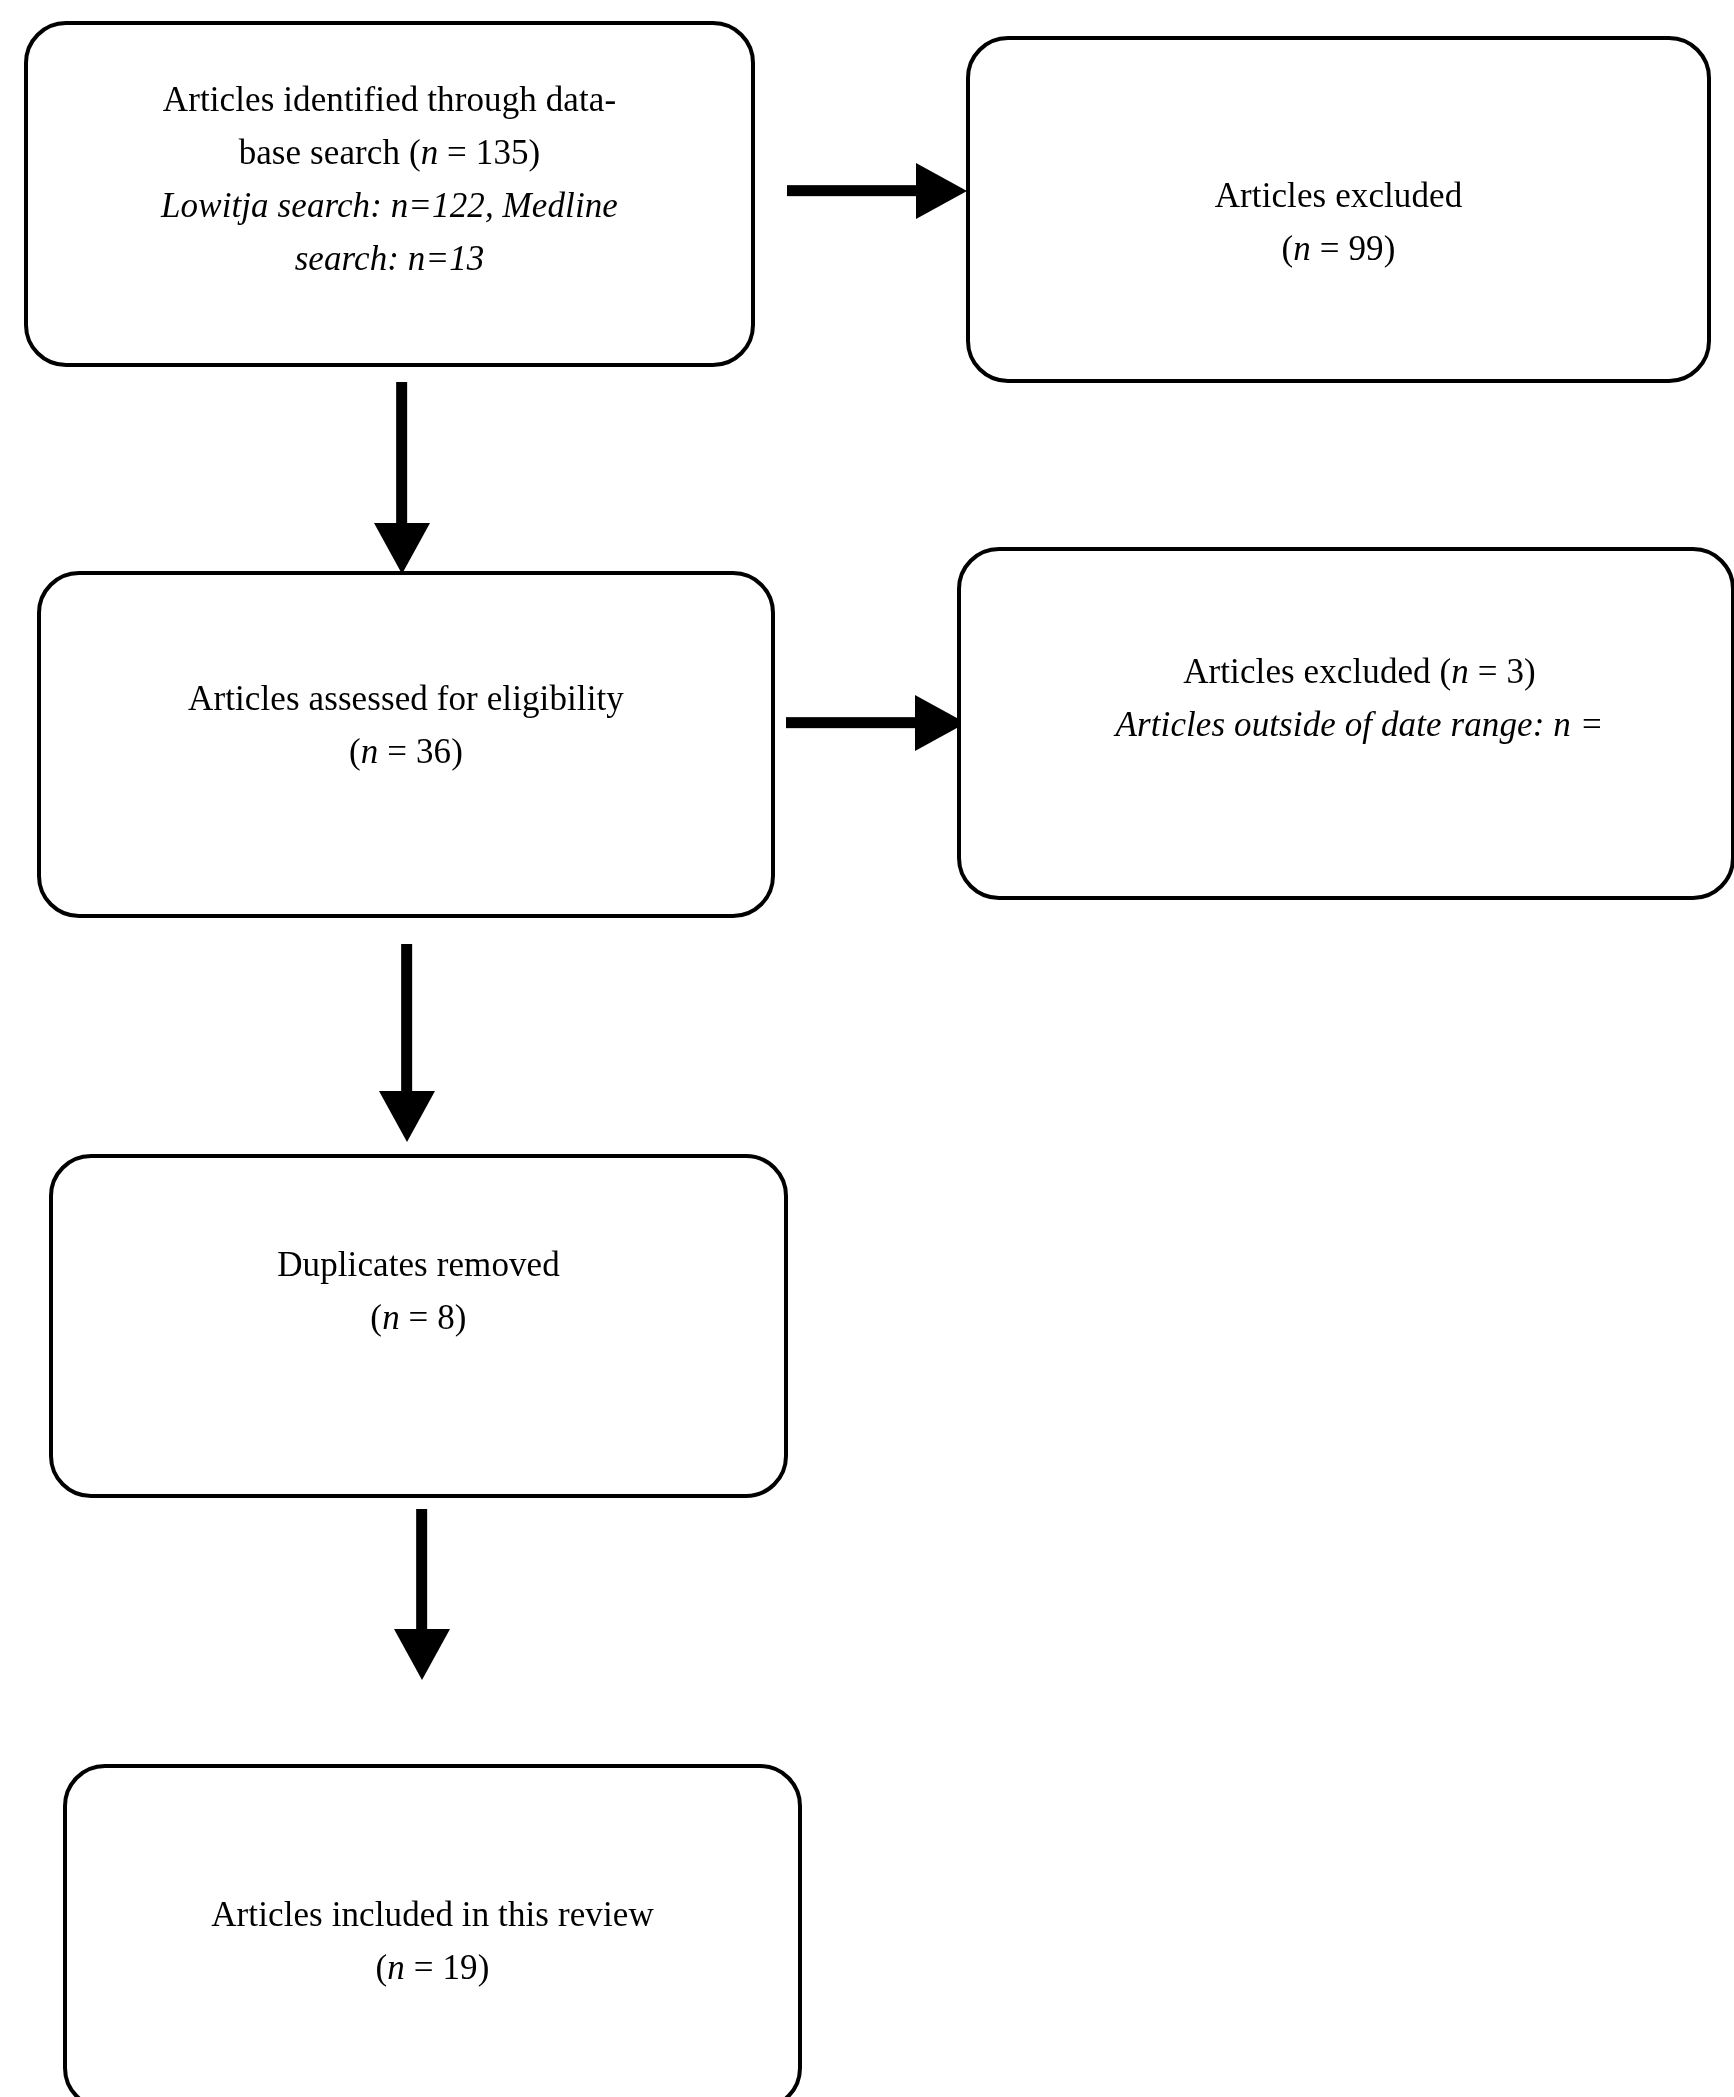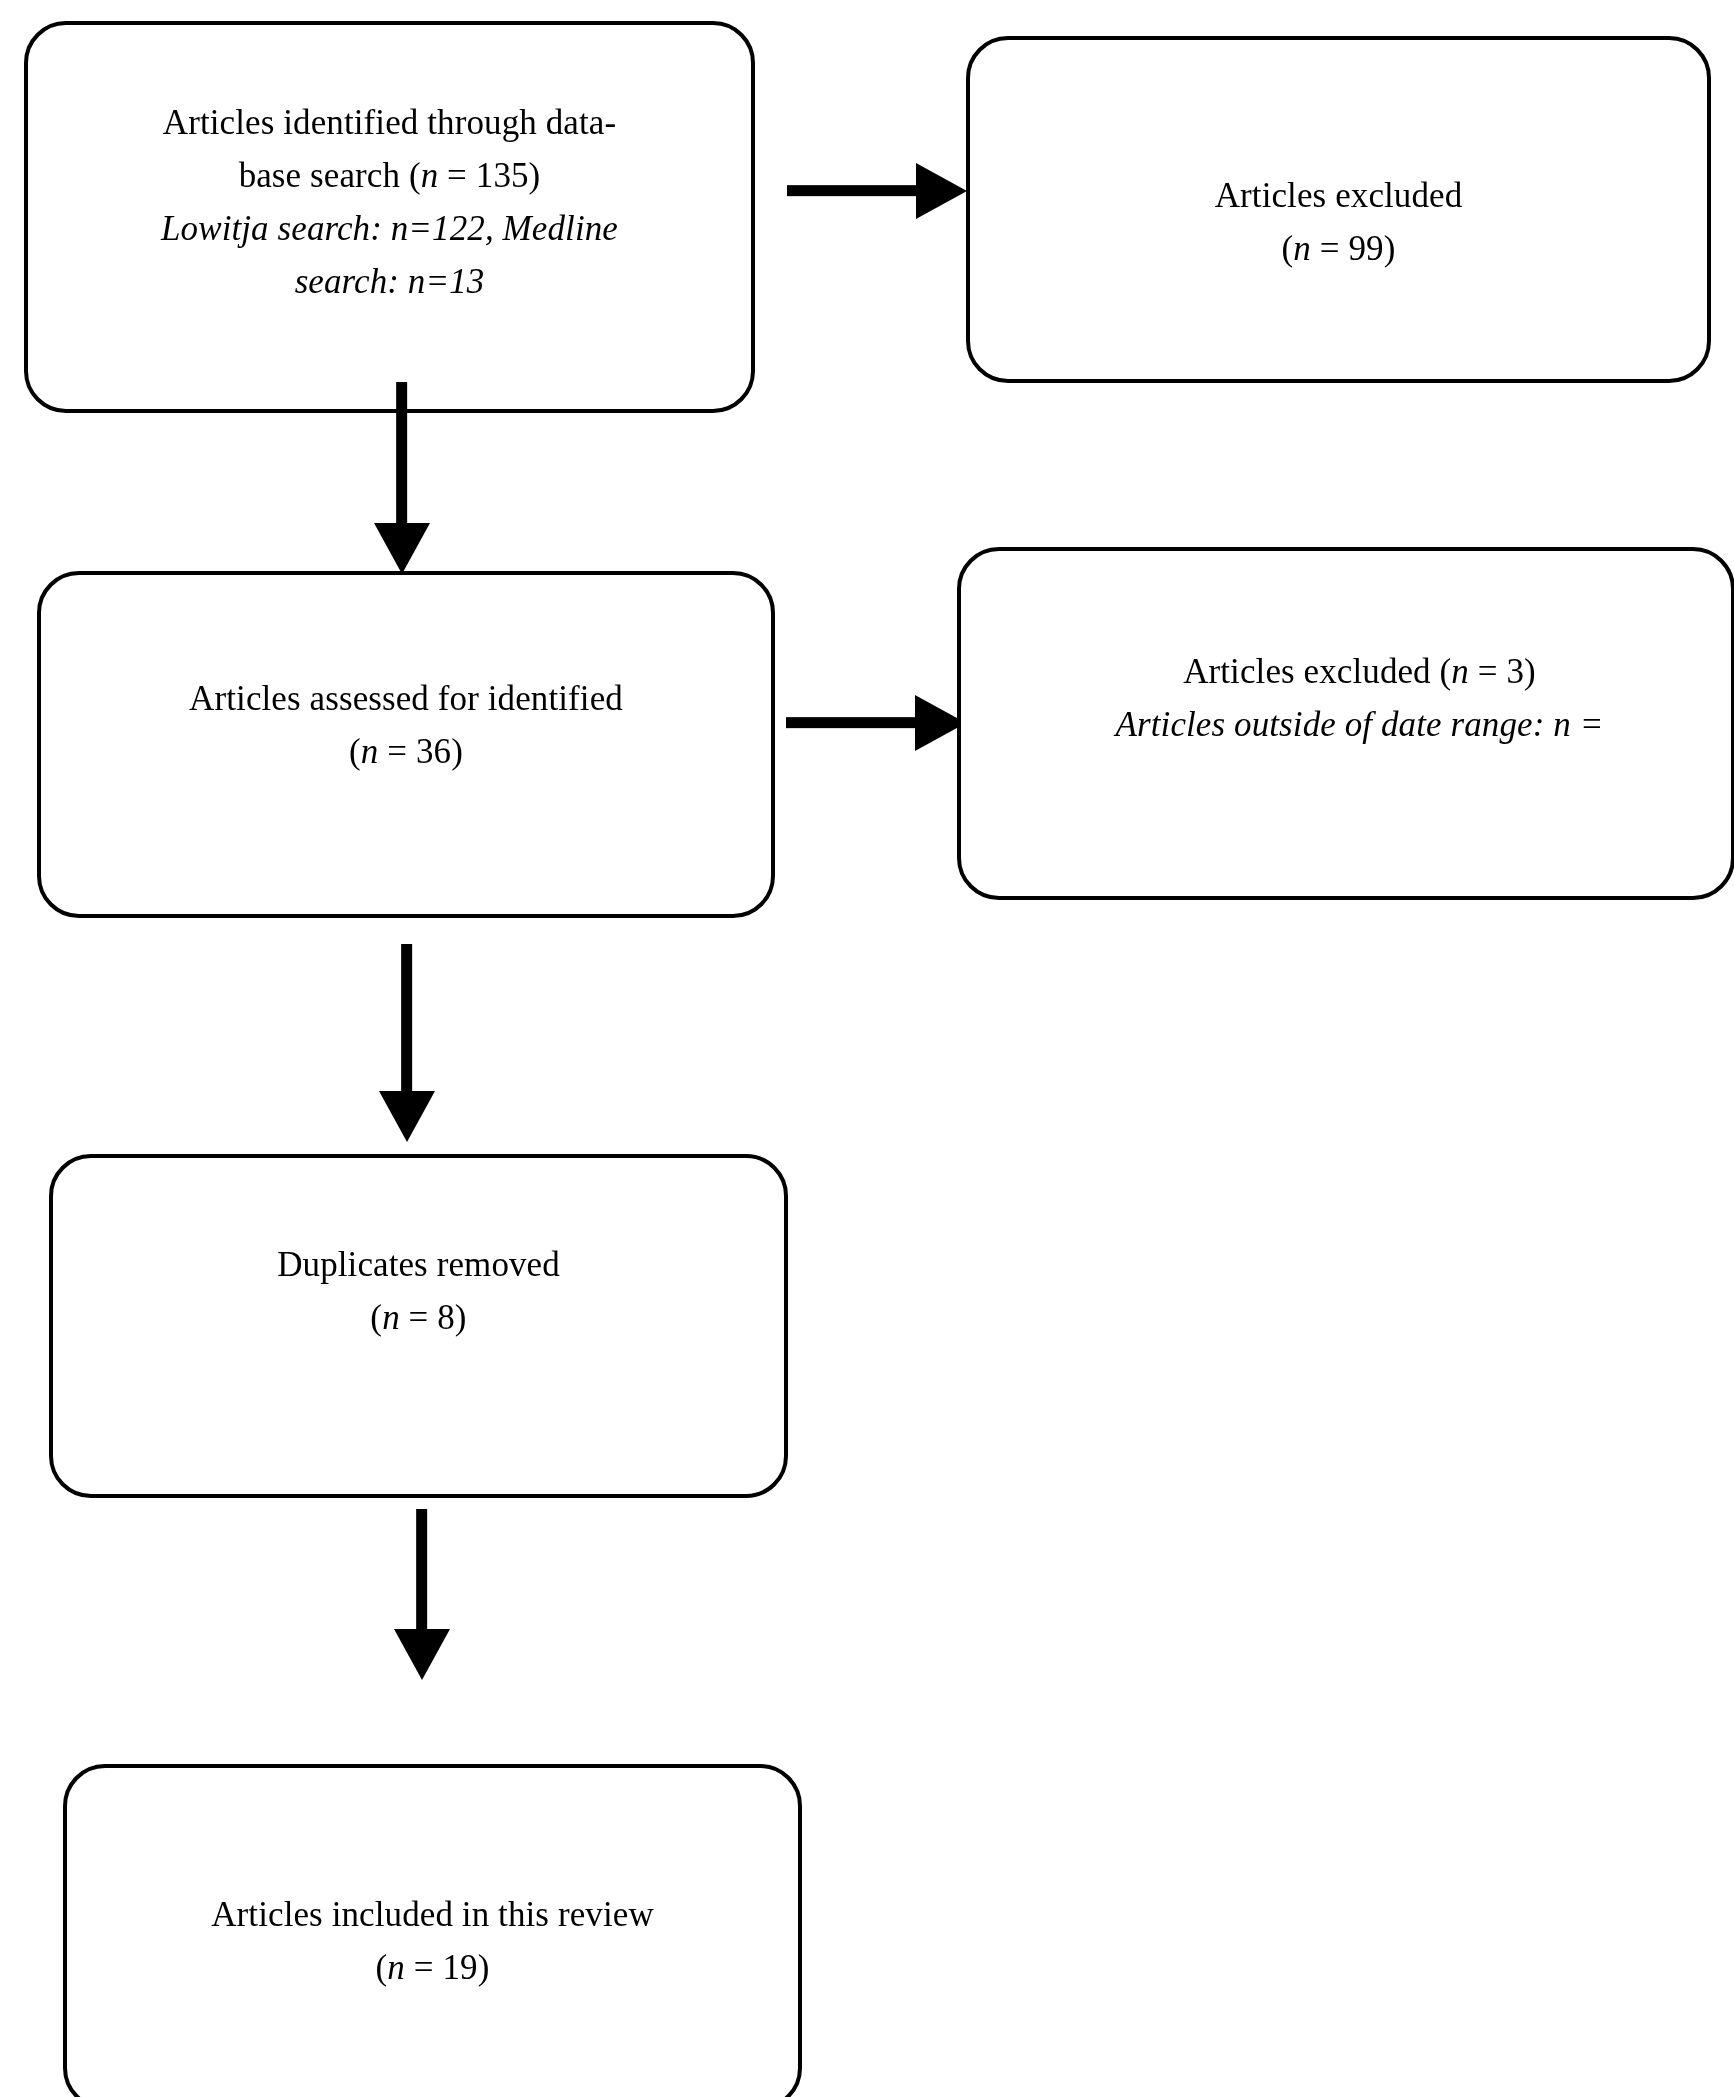--- a/index.html
+++ b/index.html
@@ -41,21 +41,21 @@
     letter-spacing: 0.1px;
   }
   .ln.italic {
     font-style: italic;
   }
   .nvar {
     font-style: italic;
   }
 
   
-  #box-identified  { left: 24px;   top: 21px;   width: 731px; height: 392px; }
+  #box-identified  { left: 24px;   top: 21px;   width: 731px; height: 346px; }
   #box-excluded-1  { left: 966px; top: 36px;   width: 745px; height: 347px; }
   #box-eligibility { left: 37px;   top: 571px; width: 738px; height: 347px; }
   #box-excluded-2  { left: 957px; top: 547px; width: 778px; height: 353px; padding-left: 42px; }
   #box-duplicates  { left: 49px;   top: 1154px; width: 739px; height: 344px; }
   #box-included    { left: 63px;  top: 1764px; width: 739px; height: 346px; }
 
   
   #box-identified  .lines { transform: translateY(-15px); }
   #box-excluded-1  .lines { transform: translateY(11.7px); }
   #box-eligibility .lines { transform: translateY(-20px); }
@@ -142,21 +142,21 @@
     </div>
   </div>
 
   <div class="arrow vertical" id="arrow-down-1">
     <div class="shaft"></div>
     <div class="head"></div>
   </div>
 
   <div class="box" id="box-eligibility">
     <div class="lines">
-      <div class="ln">Articles assessed for identified</div>
+      <div class="ln">Articles assessed for eligibility</div>
       <div class="ln"><span>(</span><span class="nvar">n</span><span> = 36)</span></div>
     </div>
   </div>
 
   <div class="arrow horizontal" id="arrow-right-2">
     <div class="shaft"></div>
     <div class="head"></div>
   </div>
 
   <div class="box" id="box-excluded-2">

